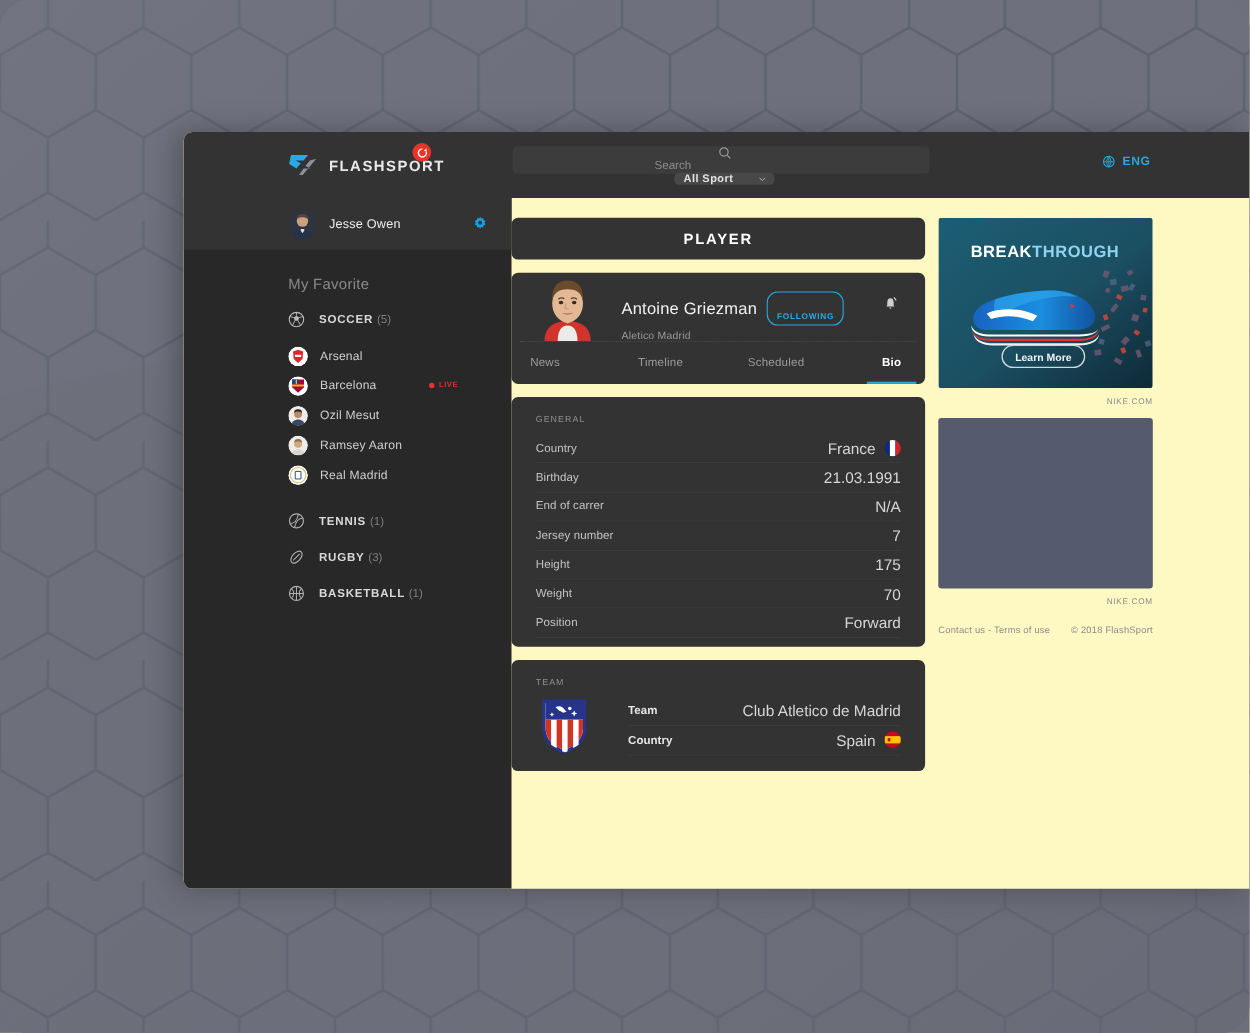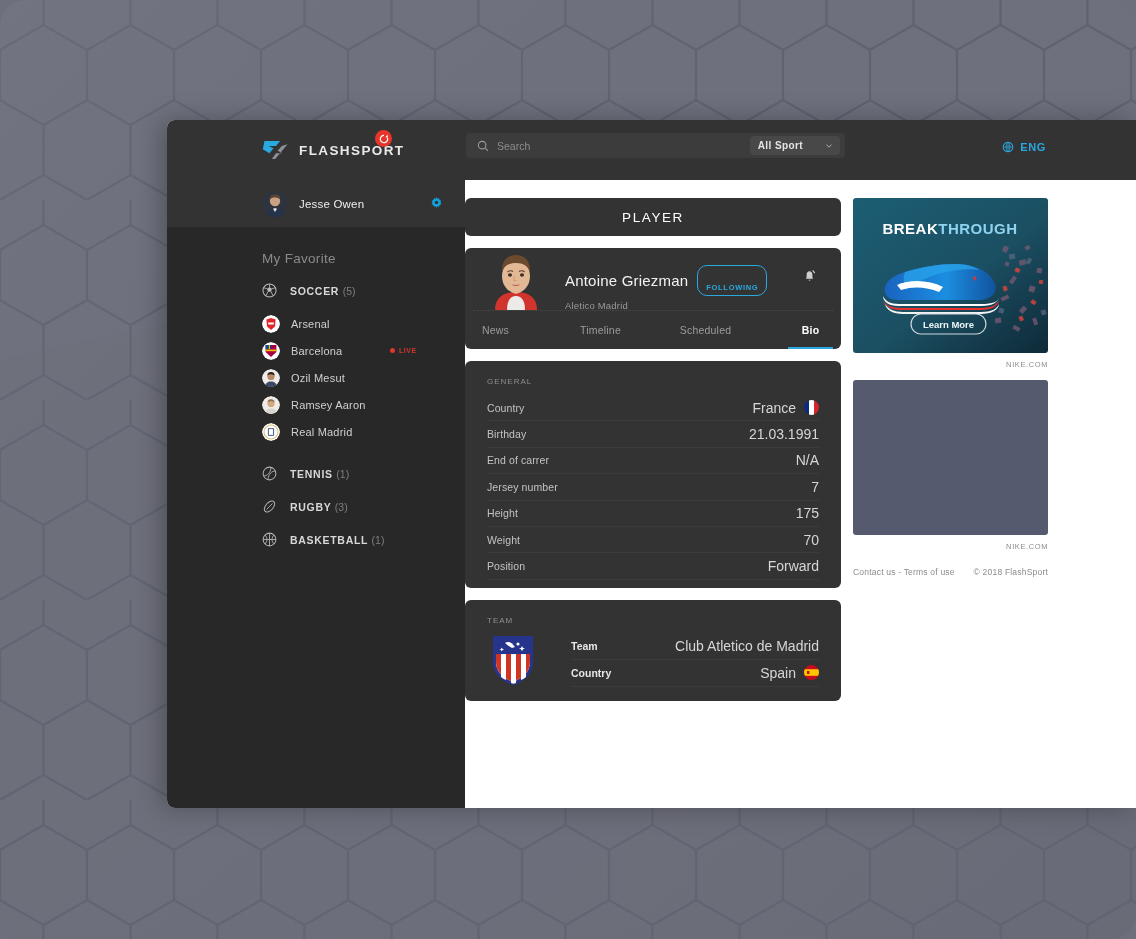--- a/index.html
+++ b/index.html
@@ -18,21 +18,21 @@
     overflow: hidden;
     background: #6e717d;
   }
   #bg-pattern svg { display: block; width: 1136px; height: 939px; }
 
   
   #app-window {
     position: absolute;
     left: 167px; top: 120px;
     width: 969px; height: 688px;
-    background: #ffffff;
+    background: #fef9c3;
     border-top-left-radius: 8px;
     border-bottom-left-radius: 8px;
     overflow: hidden;
     box-shadow: -6px 0 26px rgba(0,0,0,.28);
   }
 
   
   .topbar {
     height: 60px;
     background: #333333;
@@ -52,21 +52,21 @@
     position: absolute; left: 113px; top: -9px;
     width: 17px; height: 17px; border-radius: 50%;
     background: #e8352b;
     display: flex; align-items: center; justify-content: center;
   }
   .brand-badge svg { width: 10px; height: 10px; }
   .searchbar {
     position: absolute; left: 299px; top: 13px;
     width: 379px; height: 25px;
     background: #3c3c3c; border-radius: 4px;
-    display: flex; align-items: center; padding: 0 5px 0 11px;
+    display: flex; align-items: center; padding: 0 5px 0 11px; flex-direction: column;
   }
   .search-icon { width: 12px; height: 12px; flex: 0 0 auto; }
   .search-input {
     flex: 1 1 auto; background: transparent; border: 0; outline: 0;
     color: #cfcfcf; font-size: 10.5px; margin-left: 8px;
     font-family: "Liberation Sans", sans-serif;
   }
   .search-input::placeholder { color: #8d8d8d; }
   .sport-select {
     background: #484848; border-radius: 4px;
@@ -134,21 +134,21 @@
   .main { flex: 1 1 auto; padding: 18px 10px 0 0; display: flex; gap: 12px; }
   .center-col { width: 376px; flex: 0 0 auto; }
 
   .card { background: #333333; border-radius: 6px; }
 
   .page-title-card {
     height: 38px; display: flex; align-items: center; justify-content: center;
     margin-bottom: 12px;
   }
   .page-title {
-    color: #ffffff; font-size: 13.5px; font-weight: 400; letter-spacing: 1.6px;
+    color: #ffffff; font-size: 13.5px; font-weight: 700; letter-spacing: 1.6px;
   }
 
   .player-card { position: relative; overflow: hidden; margin-bottom: 12px; }
   .player-top { height: 62px; display: flex; position: relative; }
   .player-photo {
     position: absolute; left: 22px; bottom: 0;
     width: 58px; height: 62px; overflow: hidden;
   }
   .player-photo svg { display:block; }
   .player-meta { margin-left: 100px; padding-top: 17px; }

